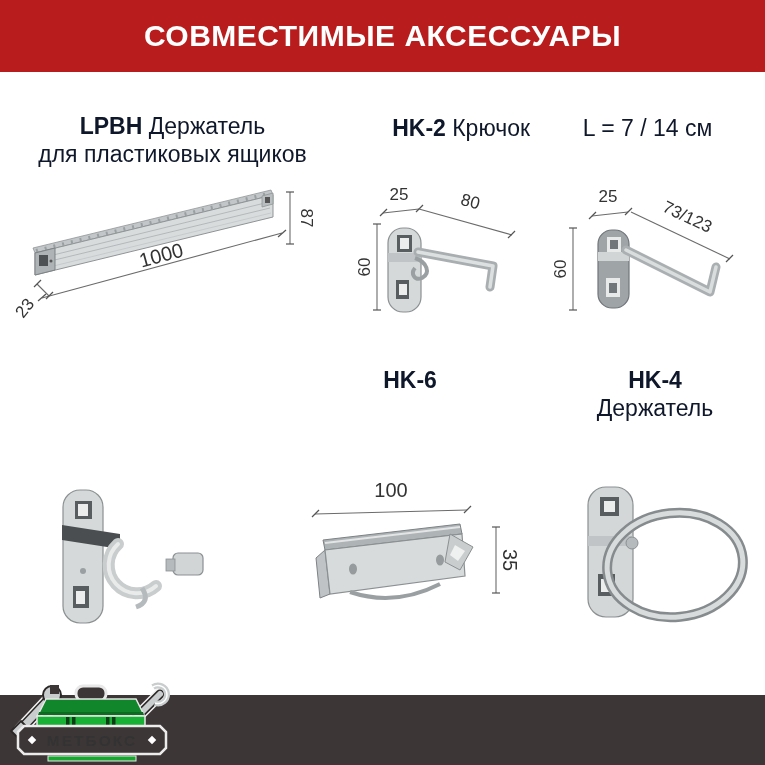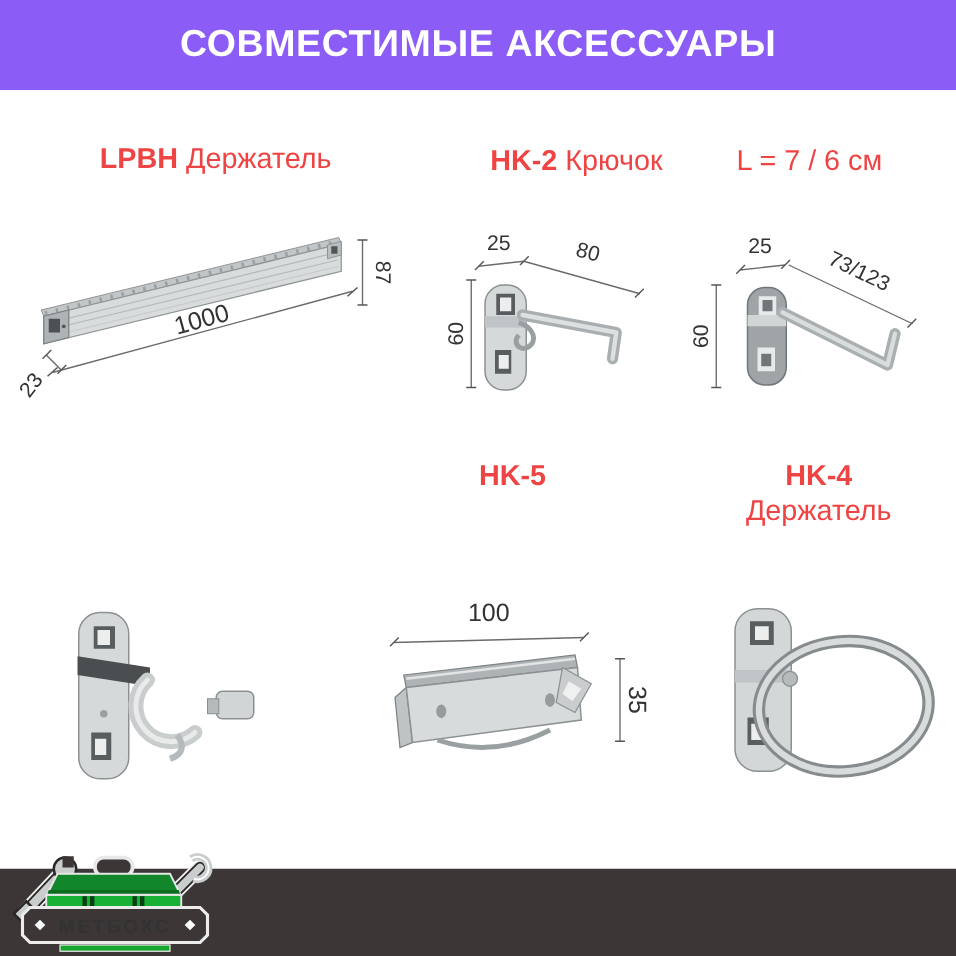--- a/index.html
+++ b/index.html
@@ -2,27 +2,27 @@
 <html><head>
 <meta charset="utf-8">
 <style>
   html,body{margin:0;padding:0;background:#ffffff;}
   .canvas{
     position:relative;width:765px;height:765px;background:#ffffff;
     font-family:"Liberation Sans",sans-serif;overflow:hidden;
   }
   .header{
     position:absolute;top:0;left:0;width:765px;height:72px;
-    background:#8b5cf6;display:flex;align-items:center;justify-content:center;
+    background:#b91c1c;display:flex;align-items:center;justify-content:center;
   }
   .header .title{
     color:#ffffff;font-size:30px;font-weight:bold;letter-spacing:.5px;
   }
   .plabel{
-    position:absolute;text-align:center;color:#ef4444;
+    position:absolute;text-align:center;color:#0f172a;
     font-size:23px;line-height:28px;
   }
   .plabel b{font-weight:bold;}
   .drw{position:absolute;}
   svg text{font-family:"Liberation Sans",sans-serif;fill:#333333;}
   .dimtxt{font-size:17px;}
   .dimbig{font-size:20px;}
   .dimline{stroke:#6b6b6b;stroke-width:1.1;fill:none;}
   .tick{stroke:#555555;stroke-width:1.2;fill:none;}
   .footer{
@@ -34,28 +34,29 @@
 <body>
 
 <div class="canvas">
 
   <div class="header">
     <div class="title">СОВМЕСТИМЫЕ АКСЕССУАРЫ</div>
   </div>
 
   <div class="plabel" style="left:20px;top:112px;width:305px;">
     <div><b>LPBH</b> <span>Держатель</span></div>
+    <div>для пластиковых ящиков</div>
   </div>
 
   <div class="plabel" style="left:350px;top:114px;width:180px;text-align:right;">
     <div><b>HK-2</b> <span>Крючок</span></div>
   </div>
 
   <div class="plabel" style="left:530px;top:114px;width:235px;">
-    <div>L = 7 / 6 см</div>
+    <div>L = 7 / 14 см</div>
   </div>
 
   <svg class="drw" style="left:10px;top:180px;" width="320" height="150" viewBox="0 0 320 150">
     <g>
       <polygon points="23,68 261,10 263,15 25,73" fill="#c2c6c8" stroke="#8f9496" stroke-width="0.8"></polygon>
       <polygon points="25,73 263,15 263,37 25,95" fill="#d9dcdd" stroke="#8f9496" stroke-width="1"></polygon>
       <line x1="26" y1="71" x2="262" y2="13" stroke="#9aa0a2" stroke-width="4" stroke-dasharray="2 7"></line>
       <line x1="28" y1="84" x2="260" y2="28" stroke="#b4b8ba" stroke-width="1"></line>
       <line x1="27" y1="79" x2="259" y2="22" stroke="#b4b8ba" stroke-width="1"></line>
       <line x1="27" y1="90" x2="261" y2="33" stroke="#c6cacc" stroke-width="1"></line>
@@ -141,21 +142,21 @@
     <g>
       <line class="dimline" x1="23" y1="48" x2="23" y2="130"></line>
       <line class="tick" x1="19" y1="48" x2="27" y2="48"></line>
       <line class="tick" x1="19" y1="130" x2="27" y2="130"></line>
       <text class="dimtxt" x="12" y="93" text-anchor="middle" transform="rotate(-90 12 89)">60</text>
     </g>
   </svg>
 
 
   <div class="plabel" style="left:280px;top:366px;width:260px;">
-    <div><b>HK-5</b></div>
+    <div><b>HK-6</b></div>
   </div>
 
   <div class="plabel" style="left:540px;top:366px;width:230px;">
     <div><b>HK-4</b></div>
     <div>Держатель</div>
   </div>
 
   <svg class="drw" style="left:30px;top:470px;" width="180" height="170" viewBox="0 0 180 170">
     <g>
       <rect x="33" y="20" width="40" height="133" rx="17" fill="#d6d9da" stroke="#8b9092" stroke-width="1.2"></rect>

